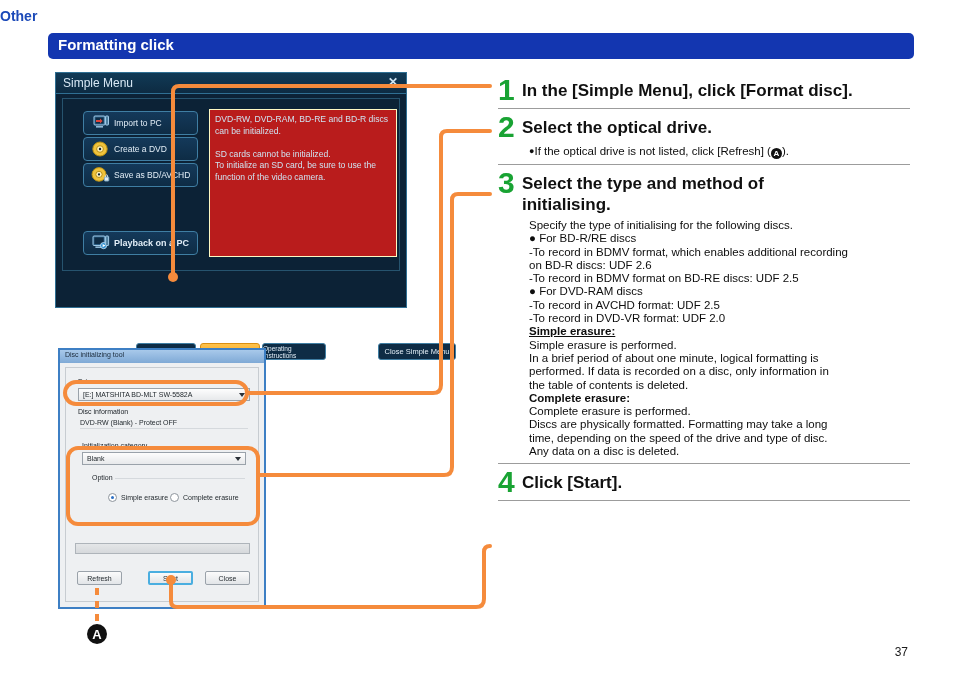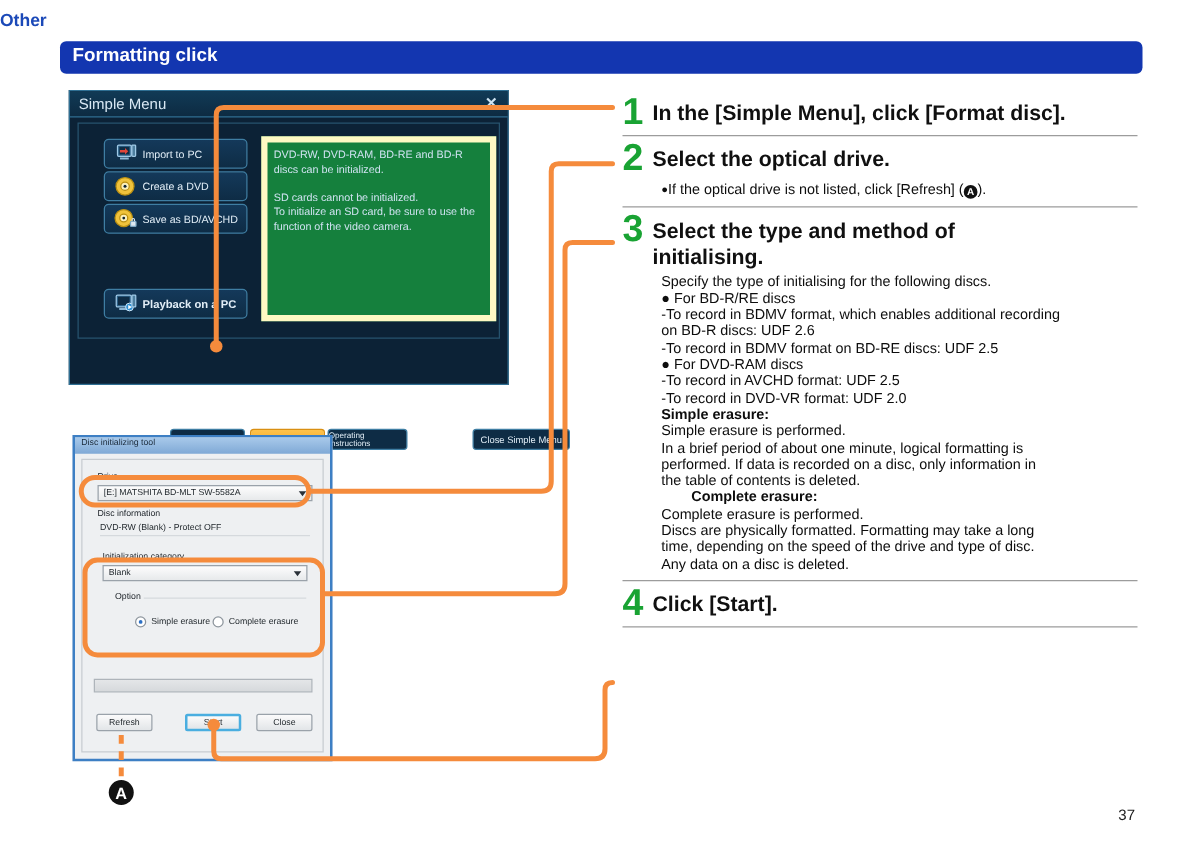--- a/index.html
+++ b/index.html
@@ -67,21 +67,21 @@
   }
   #btn-import{top:12px;}
   #btn-createdvd{top:38px;}
   #btn-savebd{top:64px;}
   #btn-editimg{top:98px;}
   #btn-playback{top:132px;}
   #btn-editimg .lbl,#btn-playback .lbl{font-weight:bold;font-size:9px;}
 
   #sm-info{
     position:absolute;left:146px;top:10px;width:188px;height:148px;
-    background:#15803d;border:5px solid #fef9c3;
+    background:#b91c1c;border:1px solid #fef9c3;
     color:#cfe2f0;font-size:8.6px;line-height:1.35;padding:4px 5px;
     box-sizing:border-box;white-space:pre-line;
   }
 
   .sm-footbtn{
     position:absolute;height:15px;border-radius:3px;
     display:flex;align-items:center;justify-content:center;
     font-size:7.5px;
   }
   #foot-settings{left:80px;top:270px;width:58px;
@@ -386,26 +386,26 @@
     </div>
     <div class="step-body">
       <div class="detail">Specify the type of initialising for the following discs.
 ● For BD-R/RE discs
   -To record in BDMV format, which enables additional recording
    on BD-R discs: UDF 2.6
   -To record in BDMV format on BD-RE discs: UDF 2.5
 ● For DVD-RAM discs
   -To record in AVCHD format:   UDF 2.5
   -To record in DVD-VR format:  UDF 2.0</div>
-      <div class="detail" style="font-weight:bold;">Simple erasure:</div>
+      <div class="detail" style="font-weight:bold;text-decoration:underline;">Simple erasure:</div>
       <div class="detail">Simple erasure is performed.
 In a brief period of about one minute, logical formatting is
 performed. If data is recorded on a disc, only information in
 the table of contents is deleted.</div>
-      <div class="detail" style="font-weight:bold;margin-left:24px;">Complete erasure:</div>
+      <div class="detail" style="font-weight:bold;">Complete erasure:</div>
       <div class="detail">Complete erasure is performed.
 Discs are physically formatted. Formatting may take a long
 time, depending on the speed of the drive and type of disc.
 Any data on a disc is deleted.</div>
     </div>
     <div class="rule"></div>
   </div>
 
   <div class="step">
     <div class="step-head">

